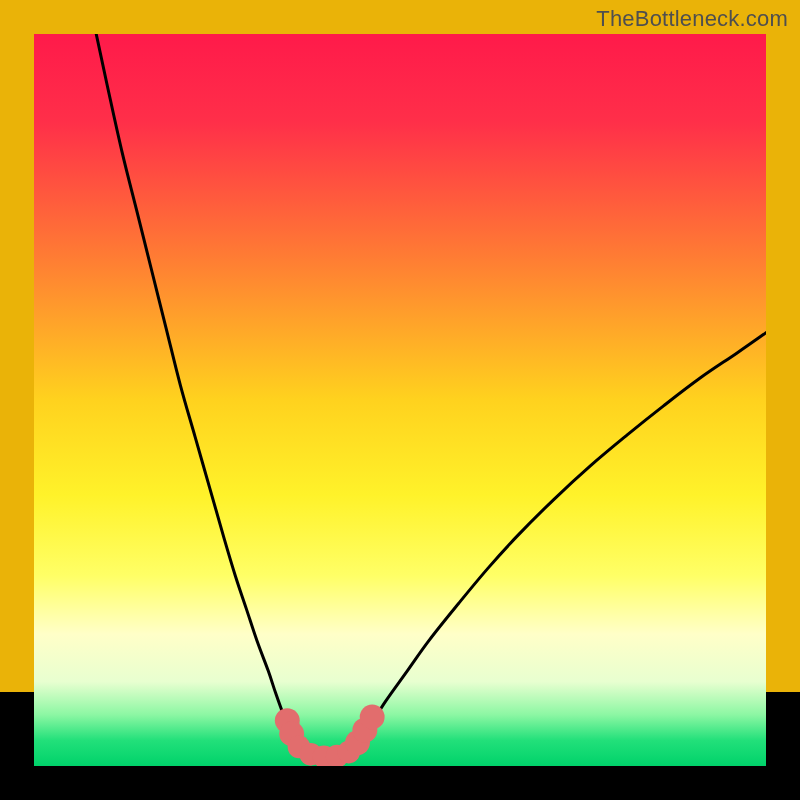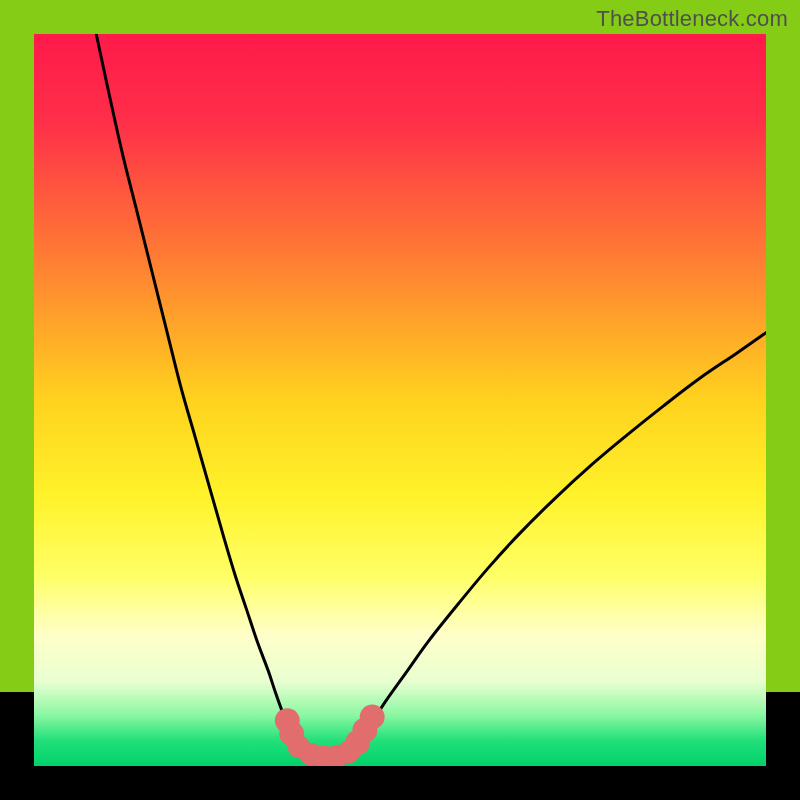--- a/index.html
+++ b/index.html
@@ -8,21 +8,21 @@
     width: 800px;
     height: 800px;
     overflow: hidden;
     background: #000;
     font-family: Arial, Helvetica, sans-serif;
   }
   .frame {
     position: relative;
     width: 800px;
     height: 692px;
-    background: #84cc16;
+    background: #eab308;
   }
   .watermark {
     position: absolute;
     top: 6px;
     right: 12px;
     color: #4f4f4f;
     font-size: 22px;
     font-weight: 500;
     letter-spacing: 0.2px;
     z-index: 10;

